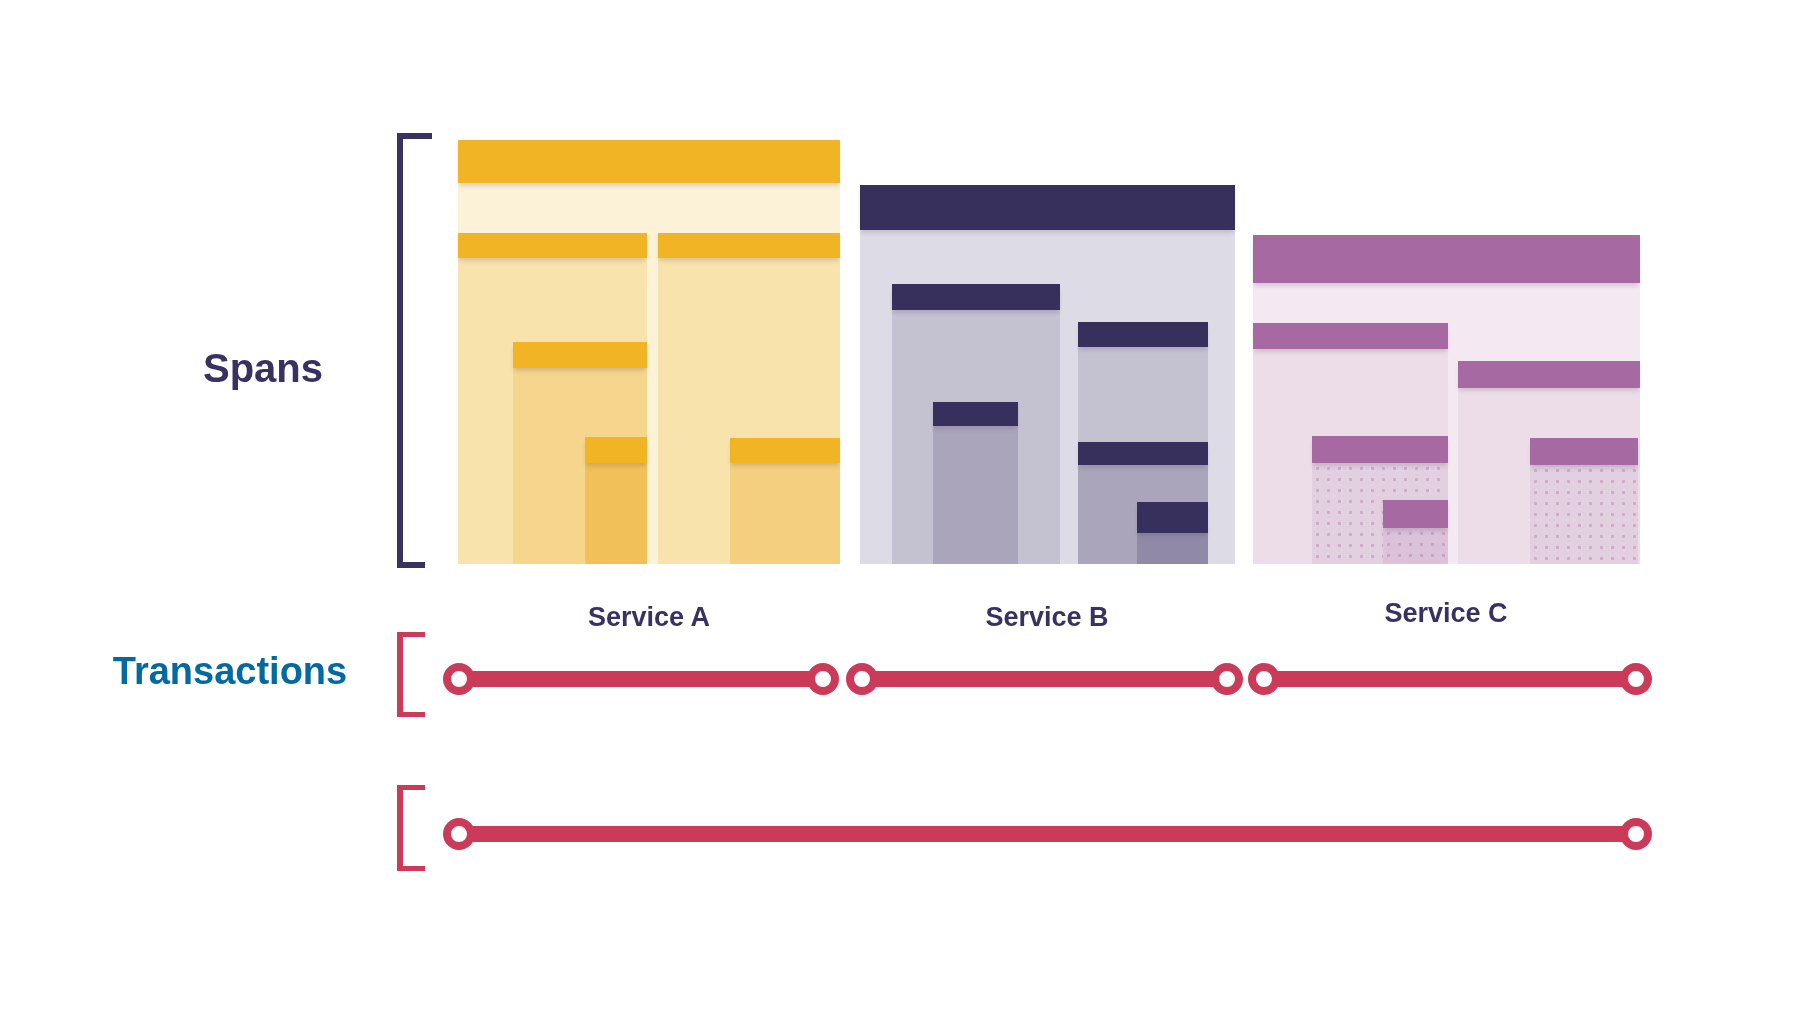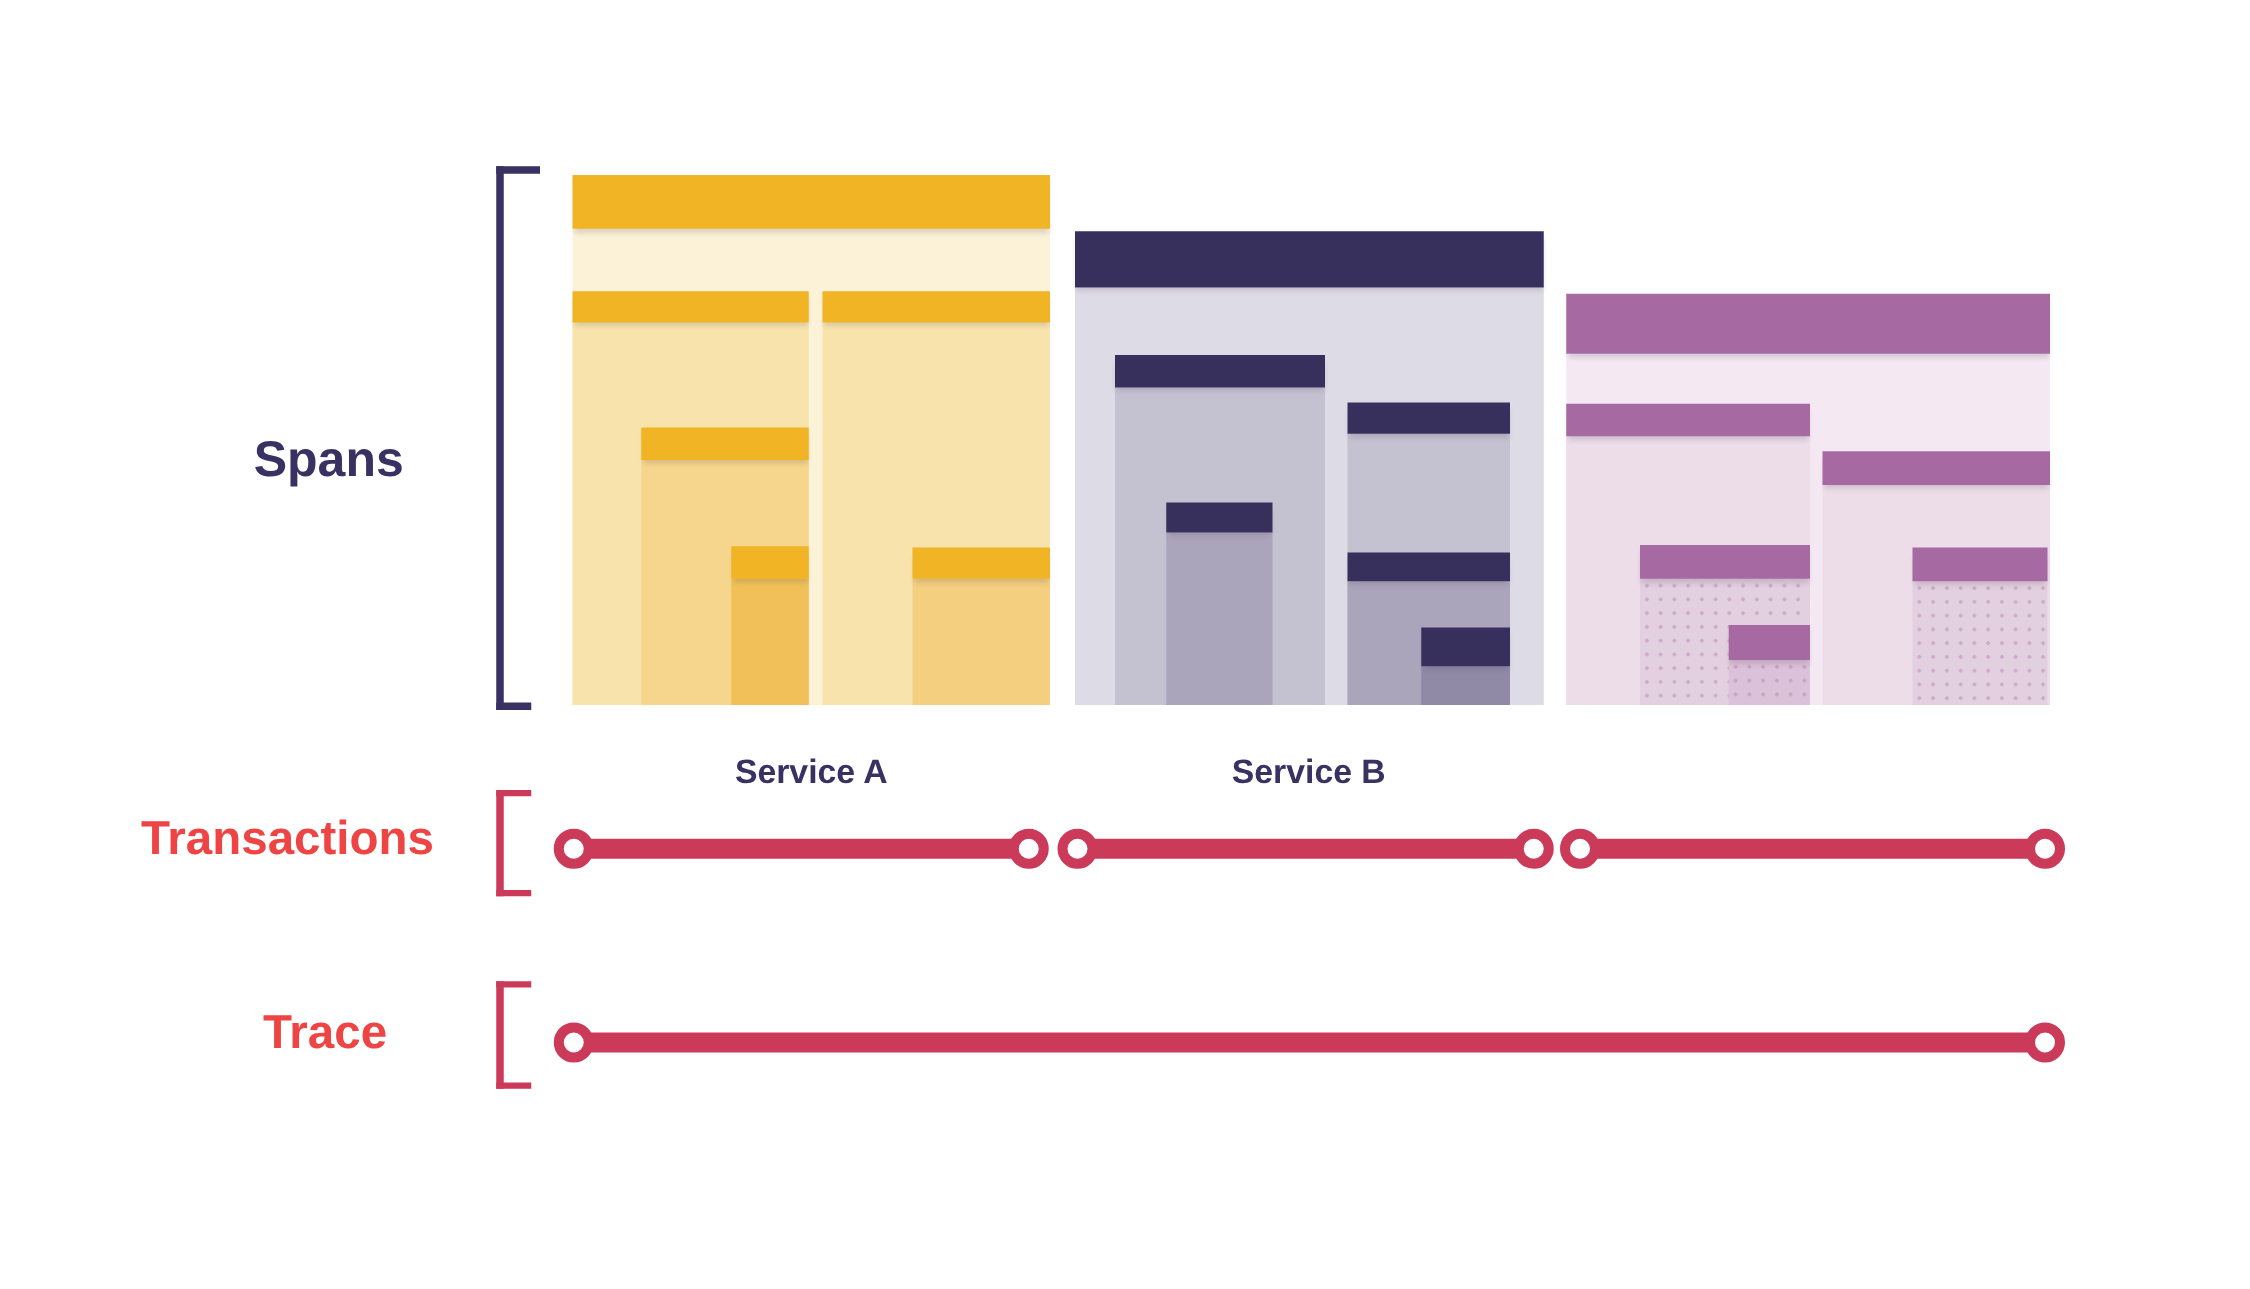--- a/index.html
+++ b/index.html
@@ -3,21 +3,21 @@
 <meta charset="utf-8">
 <style>
   html,body{margin:0;padding:0;background:#ffffff;}
   .canvas{
     position:relative;width:1800px;height:1031px;background:#ffffff;overflow:hidden;
     font-family:"Liberation Sans","DejaVu Sans",sans-serif;
   }
   
   .side-label{position:absolute;font-weight:700;text-align:center;}
   .lbl-navy{color:#3A3163;}
-  .lbl-crimson{color:#ef4444;}
+  .lbl-crimson{color:#0369a1;}
   .spans-lbl{left:133px;top:346px;width:260px;font-size:40px;}
   .tx-lbl{left:70px;top:650px;width:320px;font-size:38px;}
   .trace-lbl{left:130px;top:805px;width:260px;font-size:38px;}
   
   .bracket-part{position:absolute;}
   .bk-navy{background:#3A3163;}
   .bk-crimson{background:#CC3A59;}
   
   .blk{position:absolute;}
   .hdr{box-shadow:0 4px 4px -1px rgba(80,60,90,0.18);}
@@ -99,20 +99,21 @@
     <div class="blk c-l2 dots" style="left:1312px;top:463px;width:136px;height:101px;"></div>
     <div class="blk hdr orchid" style="left:1312px;top:436px;width:136px;height:27px;"></div>
     <div class="blk c-l3 dots" style="left:1383px;top:528px;width:65px;height:36px;"></div>
     <div class="blk hdr orchid" style="left:1383px;top:500px;width:65px;height:28px;"></div>
     <div class="blk c-l2 dots" style="left:1530px;top:465px;width:108px;height:99px;"></div>
     <div class="blk hdr orchid" style="left:1530px;top:438px;width:108px;height:27px;"></div>
   </div>
 
   <div class="svc-label" style="left:499px;top:602px;">Service A</div>
   <div class="svc-label" style="left:897px;top:602px;">Service B</div>
+  <div class="svc-label" style="left:1296px;top:598px;">Service C</div>
 
   <div class="side-label lbl-crimson tx-lbl">Transactions</div>
   <div>
     <div class="bracket-part bk-crimson" style="left:397px;top:632px;width:6px;height:85px;"></div>
     <div class="bracket-part bk-crimson" style="left:397px;top:632px;width:28px;height:5px;"></div>
     <div class="bracket-part bk-crimson" style="left:397px;top:712px;width:28px;height:5px;"></div>
   </div>
 
   <div>
     <div class="tl-line" style="left:459px;top:671px;width:364px;"></div>
@@ -123,21 +124,20 @@
     <div class="tl-line" style="left:862px;top:671px;width:365px;"></div>
     <div class="tl-node" style="left:846px;top:663px;"></div>
     <div class="tl-node" style="left:1211px;top:663px;"></div>
   </div>
   <div>
     <div class="tl-line" style="left:1264px;top:671px;width:372px;"></div>
     <div class="tl-node" style="left:1248px;top:663px;"></div>
     <div class="tl-node" style="left:1620px;top:663px;"></div>
   </div>
 
-  <div class="side-label lbl-crimson trace-lbl">Trace</div>
   <div>
     <div class="bracket-part bk-crimson" style="left:397px;top:785px;width:6px;height:86px;"></div>
     <div class="bracket-part bk-crimson" style="left:397px;top:785px;width:28px;height:5px;"></div>
     <div class="bracket-part bk-crimson" style="left:397px;top:866px;width:28px;height:5px;"></div>
   </div>
   <div>
     <div class="tl-line" style="left:459px;top:826px;width:1177px;"></div>
     <div class="tl-node" style="left:443px;top:818px;"></div>
     <div class="tl-node" style="left:1620px;top:818px;"></div>
   </div>

